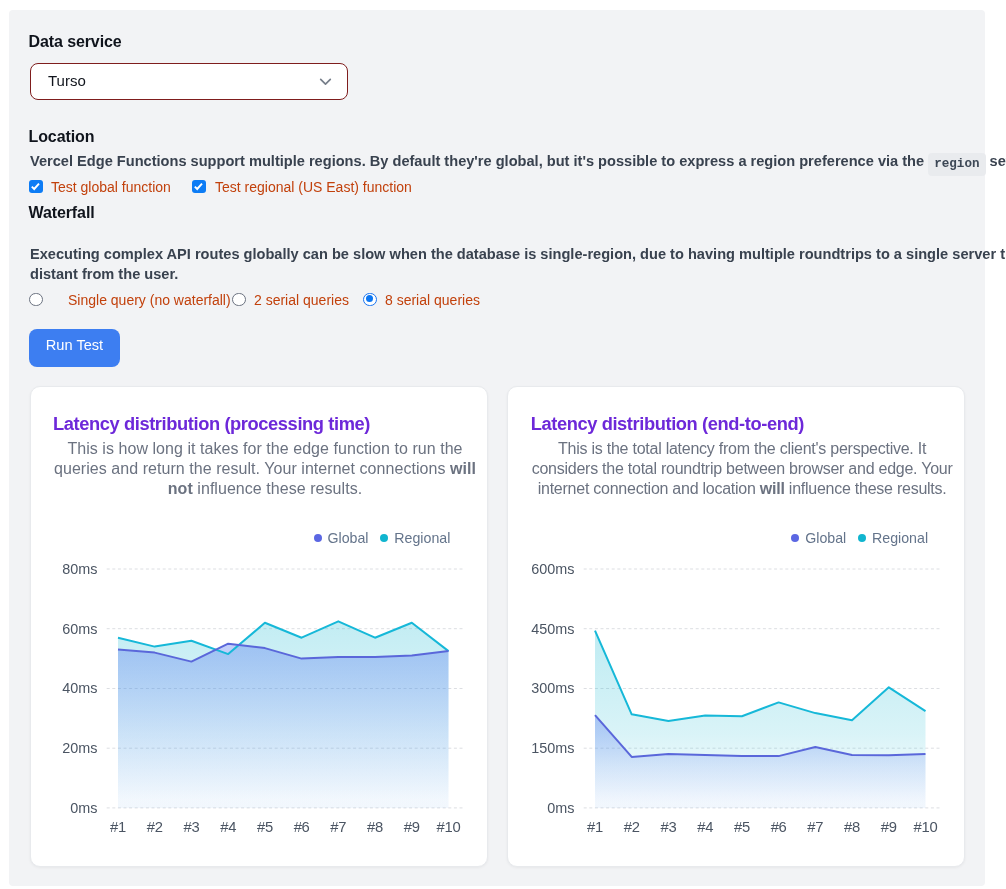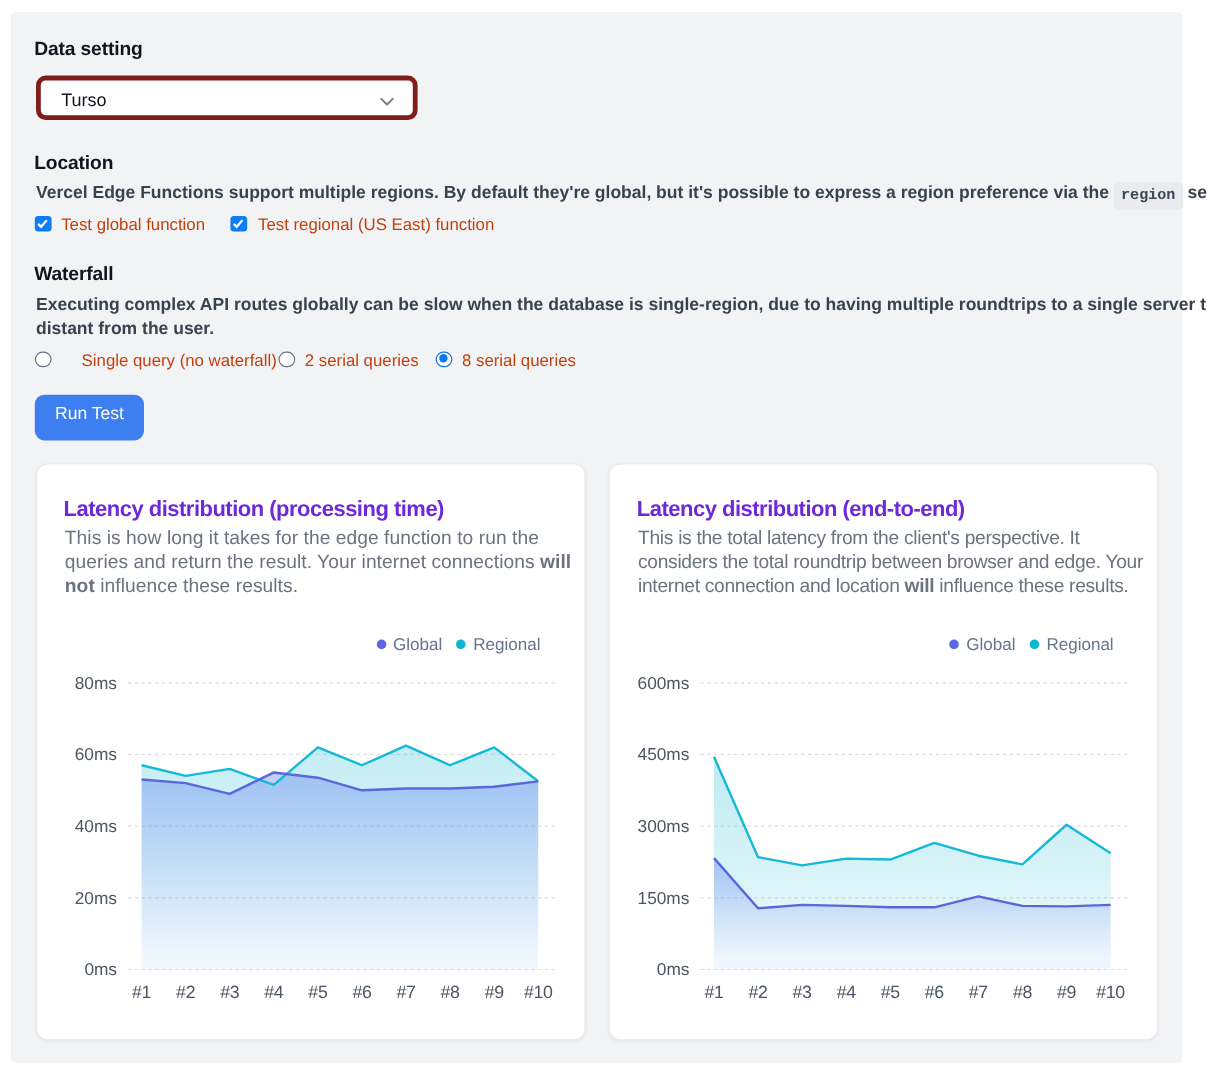--- a/index.html
+++ b/index.html
@@ -2,47 +2,47 @@
 <html><head>
 <meta charset="utf-8">
 <style>
   * { margin:0; padding:0; box-sizing:border-box; }
   html,body { width:1006px; height:889px; background:#ffffff; font-family:"Liberation Sans",sans-serif; }
   body { position:relative; overflow:hidden; }
   .panel { position:absolute; left:9px; top:10px; width:976px; height:876px; background:#f2f3f5; border-radius:4px; }
   .h { position:absolute; font-size:16px; font-weight:700; color:#10141c; line-height:18px; letter-spacing:-0.1px; }
   .para { position:absolute; font-size:14.6px; color:#39424f; line-height:20px; white-space:nowrap;font-weight:bold; }
   .code { display:inline-block; font-family:"Liberation Mono",monospace; font-size:12.6px; color:#3d4856; background:#e9ebee; border-radius:4px; padding:1px 6px 2px 6px; vertical-align:-1px; }
-  .selectbox { position:absolute; left:30px; top:63px; width:318px; height:37px; background:#fff; border:4px solid #7f1d1d; border-radius:8px; }
+  .selectbox { position:absolute; left:30px; top:63px; width:318px; height:37px; background:#fff; border:1px solid #7f1d1d; border-radius:8px; }
   .selectbox .txt { position:absolute; left:17px; top:8px; font-size:15px; color:#10141c; }
   .selectbox svg { position:absolute; right:14.7px; top:11.4px; }
   .ckrow { position:absolute; left:30px; top:178.5px; height:16px; }
   .ck { position:absolute; top:1px; width:13.5px; height:13.5px; background:#0d7cf5; border-radius:3px; }
   .ck svg { position:absolute; left:1.2px; top:1.7px; }
   .cklab { position:absolute; top:0px; font-size:14px; color:#c2410c; line-height:16px; white-space:nowrap; }
   .radio { position:absolute; width:13.5px; height:13.5px; border-radius:50%; background:#fff; border:1.4px solid #6b7280; }
   .radio.sel { border:1.5px solid #1a74f0; }
   .radio.sel::after { content:""; position:absolute; left:1.7px; top:1.7px; width:7.2px; height:7.2px; border-radius:50%; background:#0b76f2; }
   .btn { position:absolute; left:29px; top:329px; width:91px; height:38px; background:#3d7ef1; border-radius:8px; color:#fff; font-size:14.6px; font-weight:400; text-align:center; line-height:33px; }
   .card { position:absolute; top:385.7px; width:458px; height:481px; background:#fff; border:1px solid #e8eaed; border-radius:10px; box-shadow:0 1px 3px rgba(0,0,0,0.05); }
   .card .title { position:absolute; left:22.5px; top:26px; font-size:18.3px; font-weight:700; color:#6d28d9; letter-spacing:-0.4px; }
-  .card .desc { position:absolute; left:23.5px; top:52px; font-size:16px; color:#6b7280; line-height:20px; }
+  .card .desc { position:absolute; left:23.5px; top:52px; font-size:16px; color:#6b7280; line-height:20px;text-align:center; }
   .descL { letter-spacing:0.05px; }
   .descR { letter-spacing:-0.25px; }
   .legend { position:absolute; top:143.5px; height:16px; font-size:14.2px; color:#64748b; line-height:16px; }
   .dot { display:inline-block; width:8px; height:8px; border-radius:50%; margin-right:6px; vertical-align:1px; }
   .chartsvg { position:absolute; left:0; top:0; }
   .axis { font-size:14.4px; fill:#4b5563; font-family:"Liberation Sans",sans-serif; }
   .xaxis { font-size:14.8px; letter-spacing:-0.3px; }
 </style>
 </head>
 <body>
 <div class="panel"></div>
 
-<div class="h" style="left:28.5px; top:33px;">Data setting</div>
+<div class="h" style="left:28.5px; top:33px;">Data service</div>
 
 <div class="selectbox">
   <div class="txt">Turso</div>
   <svg width="13" height="13" viewBox="0 0 13 13">
       <path d="M1.7 4.4 L6.5 9.1 L11.3 4.4" fill="none" stroke="#767e8a" stroke-width="1.7" stroke-linecap="round" stroke-linejoin="round"></path>
     </svg>
 </div>
 
 <div class="h" style="left:28.5px; top:128px;">Location</div>
 <div class="para" style="left:30px; top:150.5px;">Vercel Edge Functions support multiple regions. By default they're global, but it's possible to express a region preference via the <span class="code">region</span> setting.</div>
@@ -55,21 +55,21 @@
     </div>
   <div class="cklab" style="left:21px;">Test global function</div>
   <div class="ck" style="left:162px;">
       <svg width="11" height="11" viewBox="0 0 11 11">
         <path d="M1.8 5.6 L4.2 8 L9 2.6" fill="none" stroke="#fff" stroke-width="1.9" stroke-linecap="butt" stroke-linejoin="miter"></path>
       </svg>
     </div>
   <div class="cklab" style="left:185px;">Test regional (US East) function</div>
 </div>
 
-<div class="h" style="left:28.5px; top:220px;">Waterfall</div>
+<div class="h" style="left:28.5px; top:204px;">Waterfall</div>
 <div class="para" style="left:30px; top:244px;">Executing complex API routes globally can be slow when the database is single-region, due to having multiple roundtrips to a single server that's<br>distant from the user.</div>
 
 <div style="position:absolute; left:0; top:292px; height:16px;">
   <div class="radio" style="left:29px; top:0.5px;"></div>
   <div class="cklab" style="position:absolute; left:68px; top:0;">Single query (no waterfall)</div>
   <div class="radio" style="left:232px; top:0.5px;"></div>
   <div class="cklab" style="position:absolute; left:254px; top:0;">2 serial queries</div>
   <div class="radio sel" style="left:363px; top:0.5px;"></div>
   <div class="cklab" style="position:absolute; left:385px; top:0;">8 serial queries</div>
 </div>

